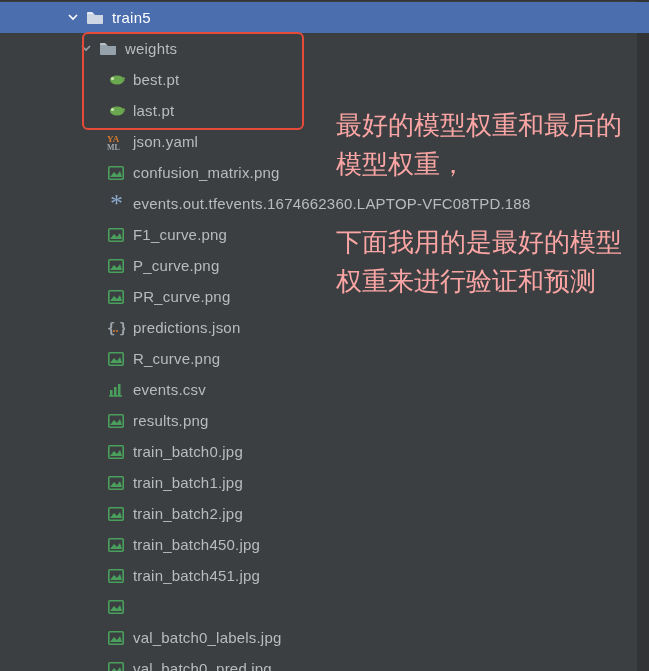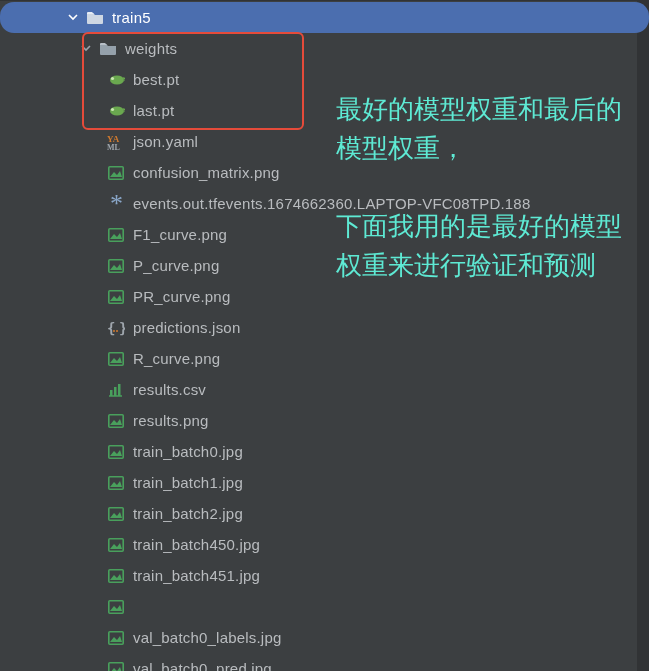--- a/index.html
+++ b/index.html
@@ -21,21 +21,21 @@
     display: flex;
     align-items: center;
     height: 31px;
     white-space: nowrap;
     position: relative;
   }
   .row.selected {
     background: #4b6eaf;
     color: #ffffff;
   }
-  .indent1 { padding-left: 67px; border-radius: 14px; }
+  .indent1 { padding-left: 67px; }
   .indent2 { padding-left: 80px; }
   .indent3 { padding-left: 88px; }
 
   .chev {
     width: 14px;
     height: 14px;
     margin-right: 5px;
     flex-shrink: 0;
   }
   .chev svg { display:block; }
@@ -61,23 +61,23 @@
     top: 32px;
     width: 218px;
     height: 94px;
     border: 2.5px solid #e54b3a;
     border-radius: 6px;
     pointer-events: none;
   }
   .anno-text {
     position: absolute;
     left: 336px;
-    top: 90px;
+    top: 106px;
     width: 300px;
-    color: #5eead4;
+    color: #fca5a5;
     font-size: 26px;
     line-height: 1.5;
     font-family: "Microsoft YaHei","SimHei",sans-serif;
     pointer-events:none;
   }
 
   
   .right-strip {
     position:absolute;
     top:0; right:0;
@@ -258,21 +258,21 @@
   <div class="row indent3">
     <span class="chev"></span>
     <span class="icon">
       <svg width="16" height="14" viewBox="0 0 16 14">
         <rect x="2" y="7" width="2.5" height="6" class="csv-bar"></rect>
         <rect x="6" y="4" width="2.5" height="9" class="csv-bar"></rect>
         <rect x="10" y="1" width="2.5" height="12" class="csv-bar"></rect>
         <line x1="1" y1="13" x2="14" y2="13" stroke="#49a05c" stroke-width="1.5"></line>
       </svg>
     </span>
-    <span class="label">results.csv</span>
+    <span class="label">events.csv</span>
   </div>
 
   <div class="row indent3">
     <span class="chev"></span>
     <span class="icon">
       <svg width="16" height="14" viewBox="0 0 16 14">
           <rect x="0.8" y="0.8" width="14.4" height="12.4" rx="1" class="img-frame"></rect>
           <path d="M2 11 L6 6 L9 9 L12 5 L14 11 Z" class="img-mtns"></path>
         </svg>
     </span>

